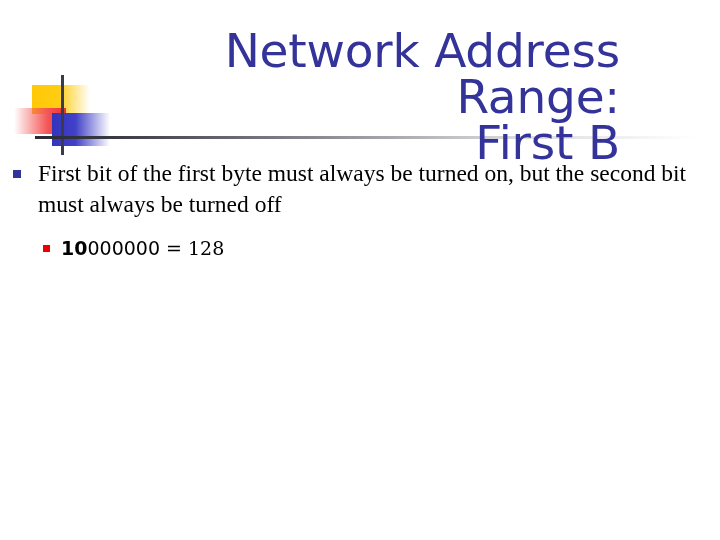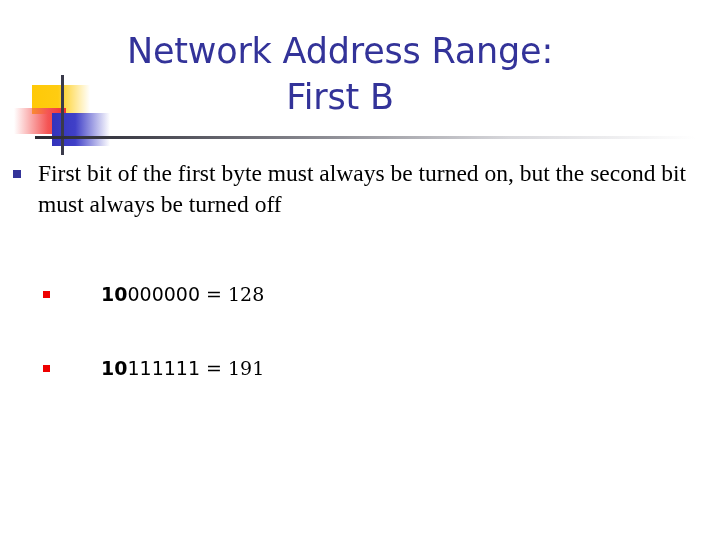--- a/index.html
+++ b/index.html
@@ -65,23 +65,23 @@
     height: 3px;
     background: linear-gradient(to right, #2A2A33 0%, #3A3A44 12%, #8F8F96 45%, #D8D8DC 72%, rgba(255,255,255,0) 100%);
   }
 
   
   .title {
     position: absolute;
     left: 60px;
     top: 28px;
     width: 560px;
-    text-align: center;
+    text-align: right;
     color: #333399;
-    font-size: 35px;
+    font-size: 47px;
     line-height: 46px;
     font-family: "DejaVu Sans", sans-serif;
     letter-spacing: -0.2px;
   }
   .title-line { display: block; }
 
   
   .body {
     position: absolute;
     left: 0px;
@@ -102,25 +102,24 @@
     position: absolute;
     left: 13px;
     top: 12px;
     width: 8px;
     height: 8px;
     background: #333399;
   }
   .sub-row {
     position: relative;
     display: block;
-    padding-left: 101px;
+    padding-left: 61px;
     color: #000000;
     font-size: 19px;
     line-height: 28px;
-    margin-top: 46px;
   }
   .sub-row > .marker {
     position: absolute;
     left: 43px;
     top: 11px;
     width: 7px;
     height: 7px;
     background: #EE0000;
   }
   .bits-bold {
@@ -162,22 +161,18 @@
     </div>
 
 
     <div class="gap-before-sub"></div>
 
     <div class="sub-row">
       <span class="marker"></span>
       <span class="bits-bold">10</span><span class="bits-rest">000000</span><span class="eq-value">&nbsp;</span><span class="eq-value">= 128</span>
     </div>
 
-    <div class="sub-row">
-      <span class="marker"></span>
-      <span class="bits-bold">10</span><span class="bits-rest">111111</span><span class="eq-value">&nbsp;</span><span class="eq-value">= 191</span>
-    </div>
 
     <div class="gap-after-sub"></div>
 
 
   </div>
 </div>
 
 </body></html>

